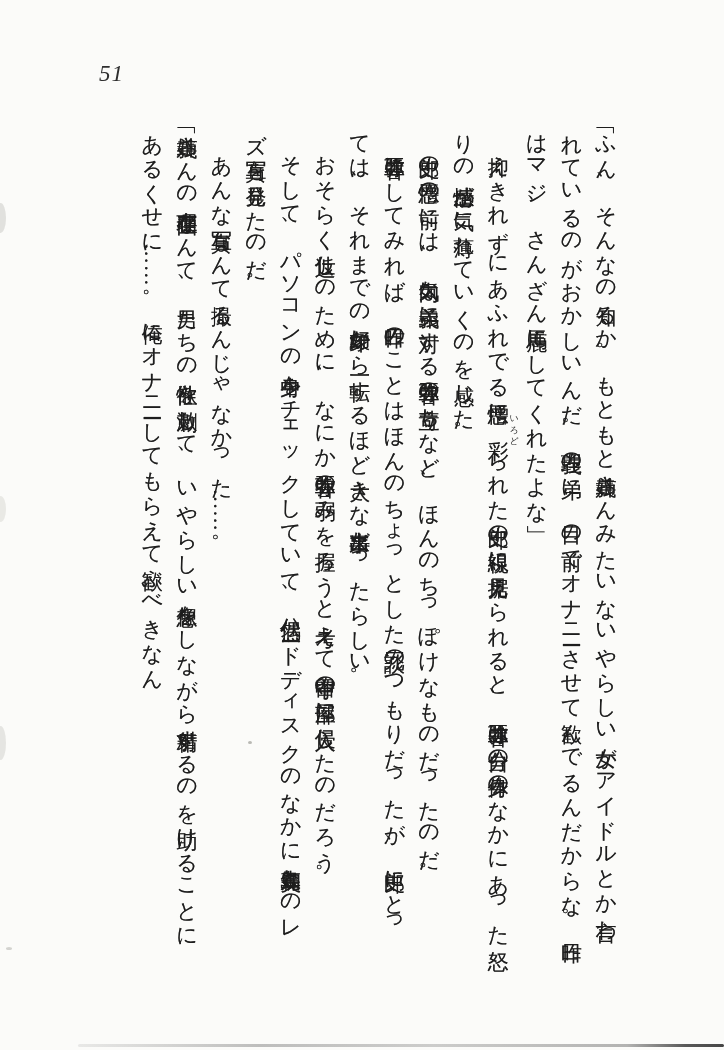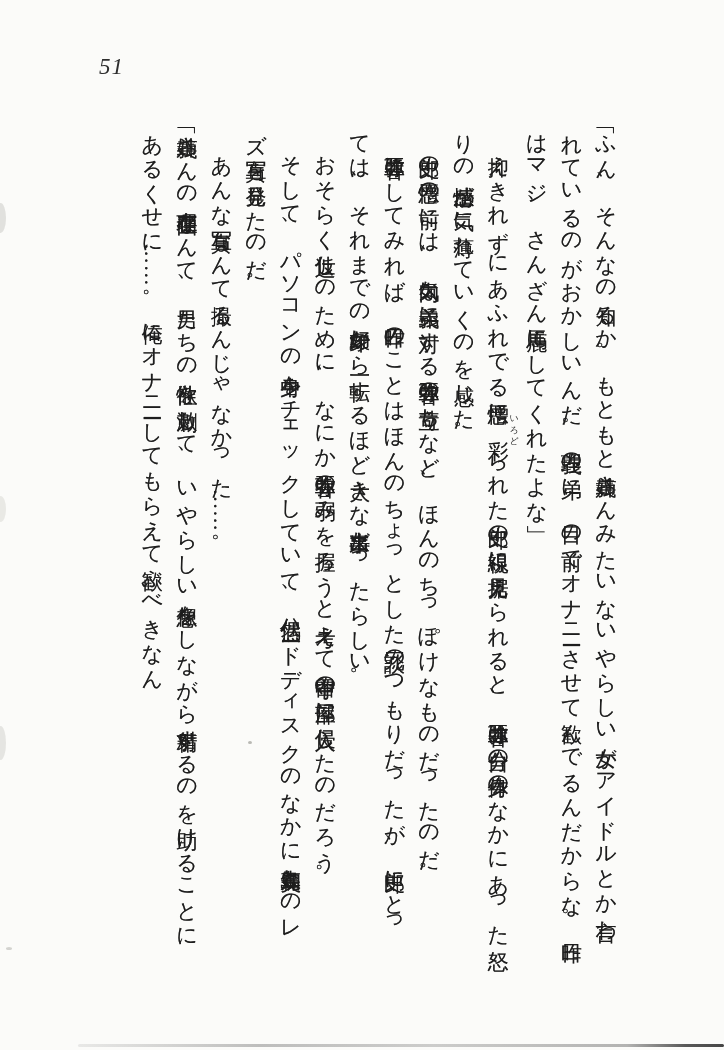--- a/index.html
+++ b/index.html
@@ -15,21 +15,21 @@
     font-family: "Liberation Serif", "DejaVu Serif", serif;
   }
   .page {
     position: absolute;
     inset: 0;
   }
   
   .page-number {
     position: absolute;
     left: 99px;
-    top: 54px;
+    top: 61px;
     font-family: "Liberation Serif", "DejaVu Serif", serif;
     font-style: italic;
     font-size: 23px;
     letter-spacing: 1px;
     color: #2e2e2e;
   }
   
   .text-block {
     position: absolute;
     top: 120px;

